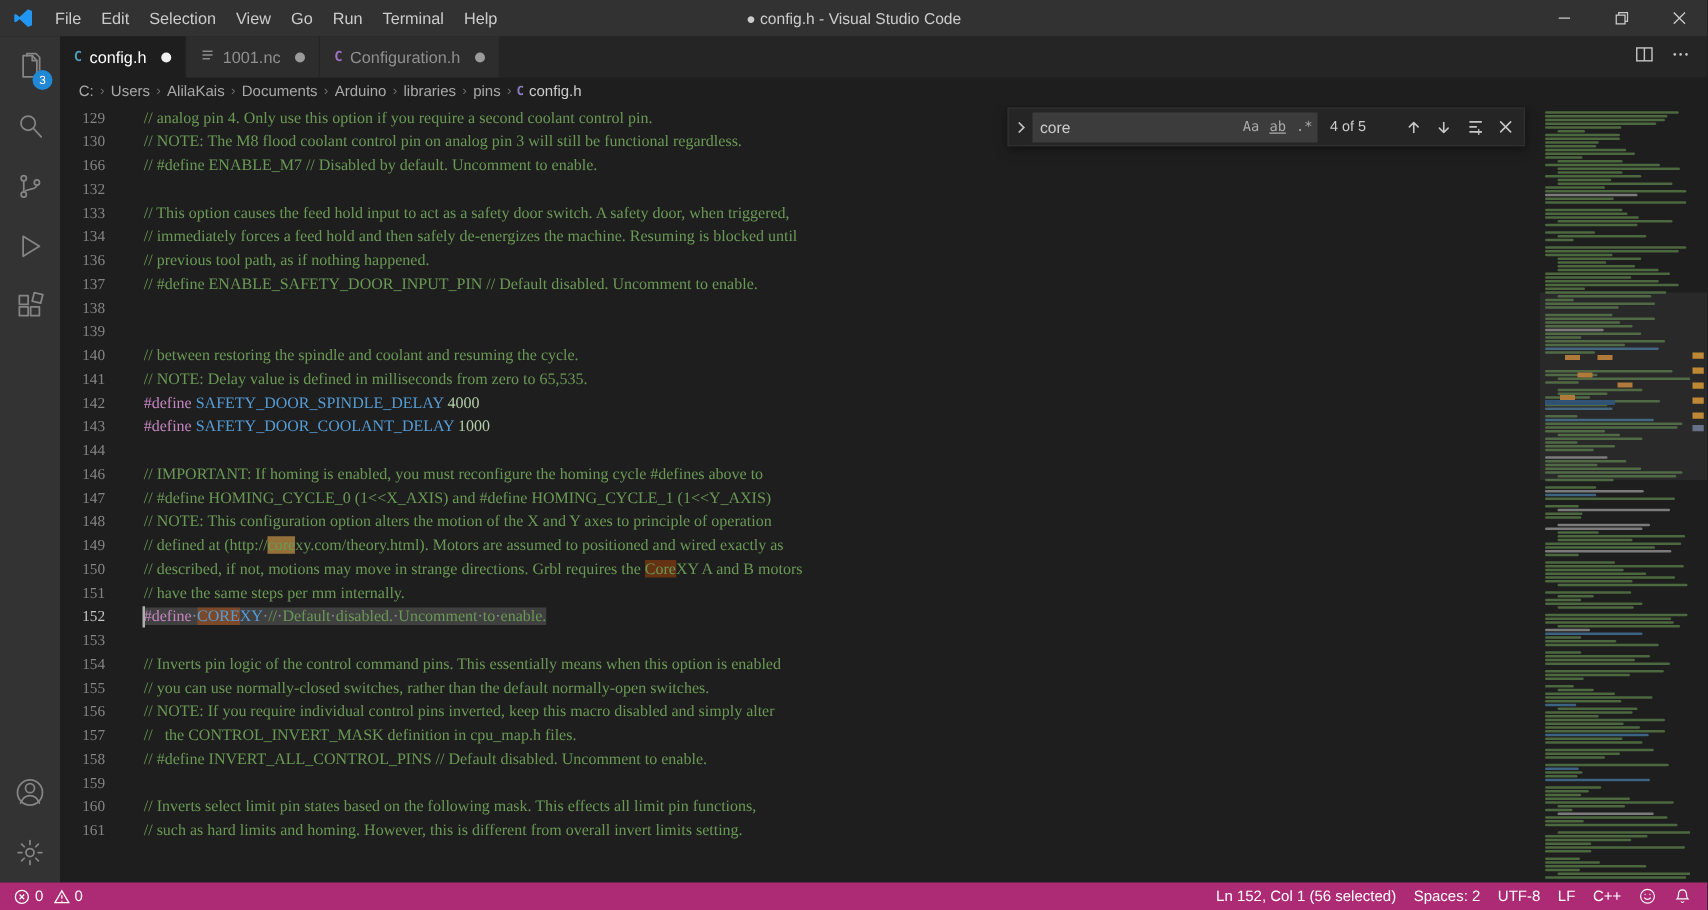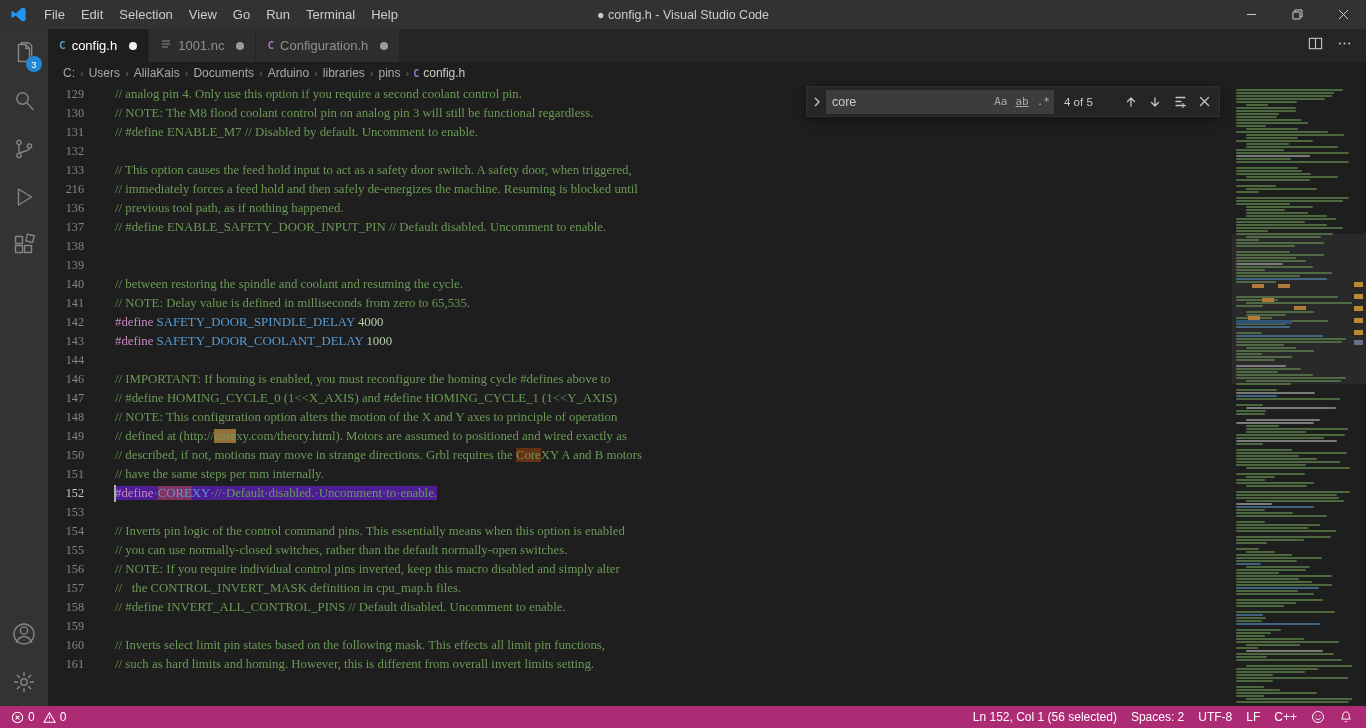--- a/index.html
+++ b/index.html
@@ -46,21 +46,21 @@
 .ln{width:52px;flex:none;text-align:right;padding-right:16px;color:#858585;font-size:12.2px}
 .ln.cur{color:#c6c6c6}
 .lc{padding-left:15px;white-space:pre;color:#d4d4d4;position:relative}
 .cmt{color:#6a9955}
 .kw{color:#c586c0}
 .mac{color:#569cd6}
 .num{color:#b5cea8}
 .pln{color:#d4d4d4}
 .fm{background:rgba(234,92,0,.35)}
 .fm.fmc{background:#94713b}
-.selbg{background:#4c1d95;position:relative}
+.selbg{background:#404040;position:relative}
 .ws{color:rgba(196,212,232,.5)}
 .caret{position:absolute;left:14px;top:1px;width:1.5px;height:17px;background:#aeafad}
 
 
 #find{position:absolute;top:2px;right:146px;width:414px;height:31px;background:#252526;border:1px solid #303031;box-shadow:0 2px 8px rgba(0,0,0,.5);display:flex;align-items:center;z-index:45;padding:0 4px 0 2px}
 #find .chev{width:16px;display:flex;justify-content:center}
 #find .chev svg{stroke:#c5c5c5;stroke-width:1.4;fill:none}
 .find-input-wrap{width:228px;height:24px;background:#3c3c3c;display:flex;align-items:center;margin-left:2px}
 .find-input-wrap input{flex:1;min-width:0;background:transparent;border:none;outline:none;color:#cccccc;font-size:12.5px;padding:0 6px;font-family:"Liberation Sans",sans-serif}
 .fopt{color:#a9a9a9;font-size:11px;padding:0 4px;font-family:"DejaVu Sans Mono",monospace}
@@ -232,33 +232,33 @@
     <div id="code">
         <div class="row">
           <div class="ln">129</div>
           <div class="lc"><span class="cmt">// analog pin 4. Only use this option if you require a second coolant control pin.</span></div>
         </div>
         <div class="row">
           <div class="ln">130</div>
           <div class="lc"><span class="cmt">// NOTE: The M8 flood coolant control pin on analog pin 3 will still be functional regardless.</span></div>
         </div>
         <div class="row">
-          <div class="ln">131</div>
+          <div class="ln">166</div>
           <div class="lc"><span class="cmt">// #define ENABLE_M7 // Disabled by default. Uncomment to enable.</span></div>
         </div>
         <div class="row">
           <div class="ln">132</div>
           <div class="lc"></div>
         </div>
         <div class="row">
           <div class="ln">133</div>
           <div class="lc"><span class="cmt">// This option causes the feed hold input to act as a safety door switch. A safety door, when triggered,</span></div>
         </div>
         <div class="row">
-          <div class="ln">216</div>
+          <div class="ln">134</div>
           <div class="lc"><span class="cmt">// immediately forces a feed hold and then safely de-energizes the machine. Resuming is blocked until</span></div>
         </div>
         <div class="row">
           <div class="ln">136</div>
           <div class="lc"><span class="cmt">// previous tool path, as if nothing happened.</span></div>
         </div>
         <div class="row">
           <div class="ln">137</div>
           <div class="lc"><span class="cmt">// #define ENABLE_SAFETY_DOOR_INPUT_PIN // Default disabled. Uncomment to enable.</span></div>
         </div>

